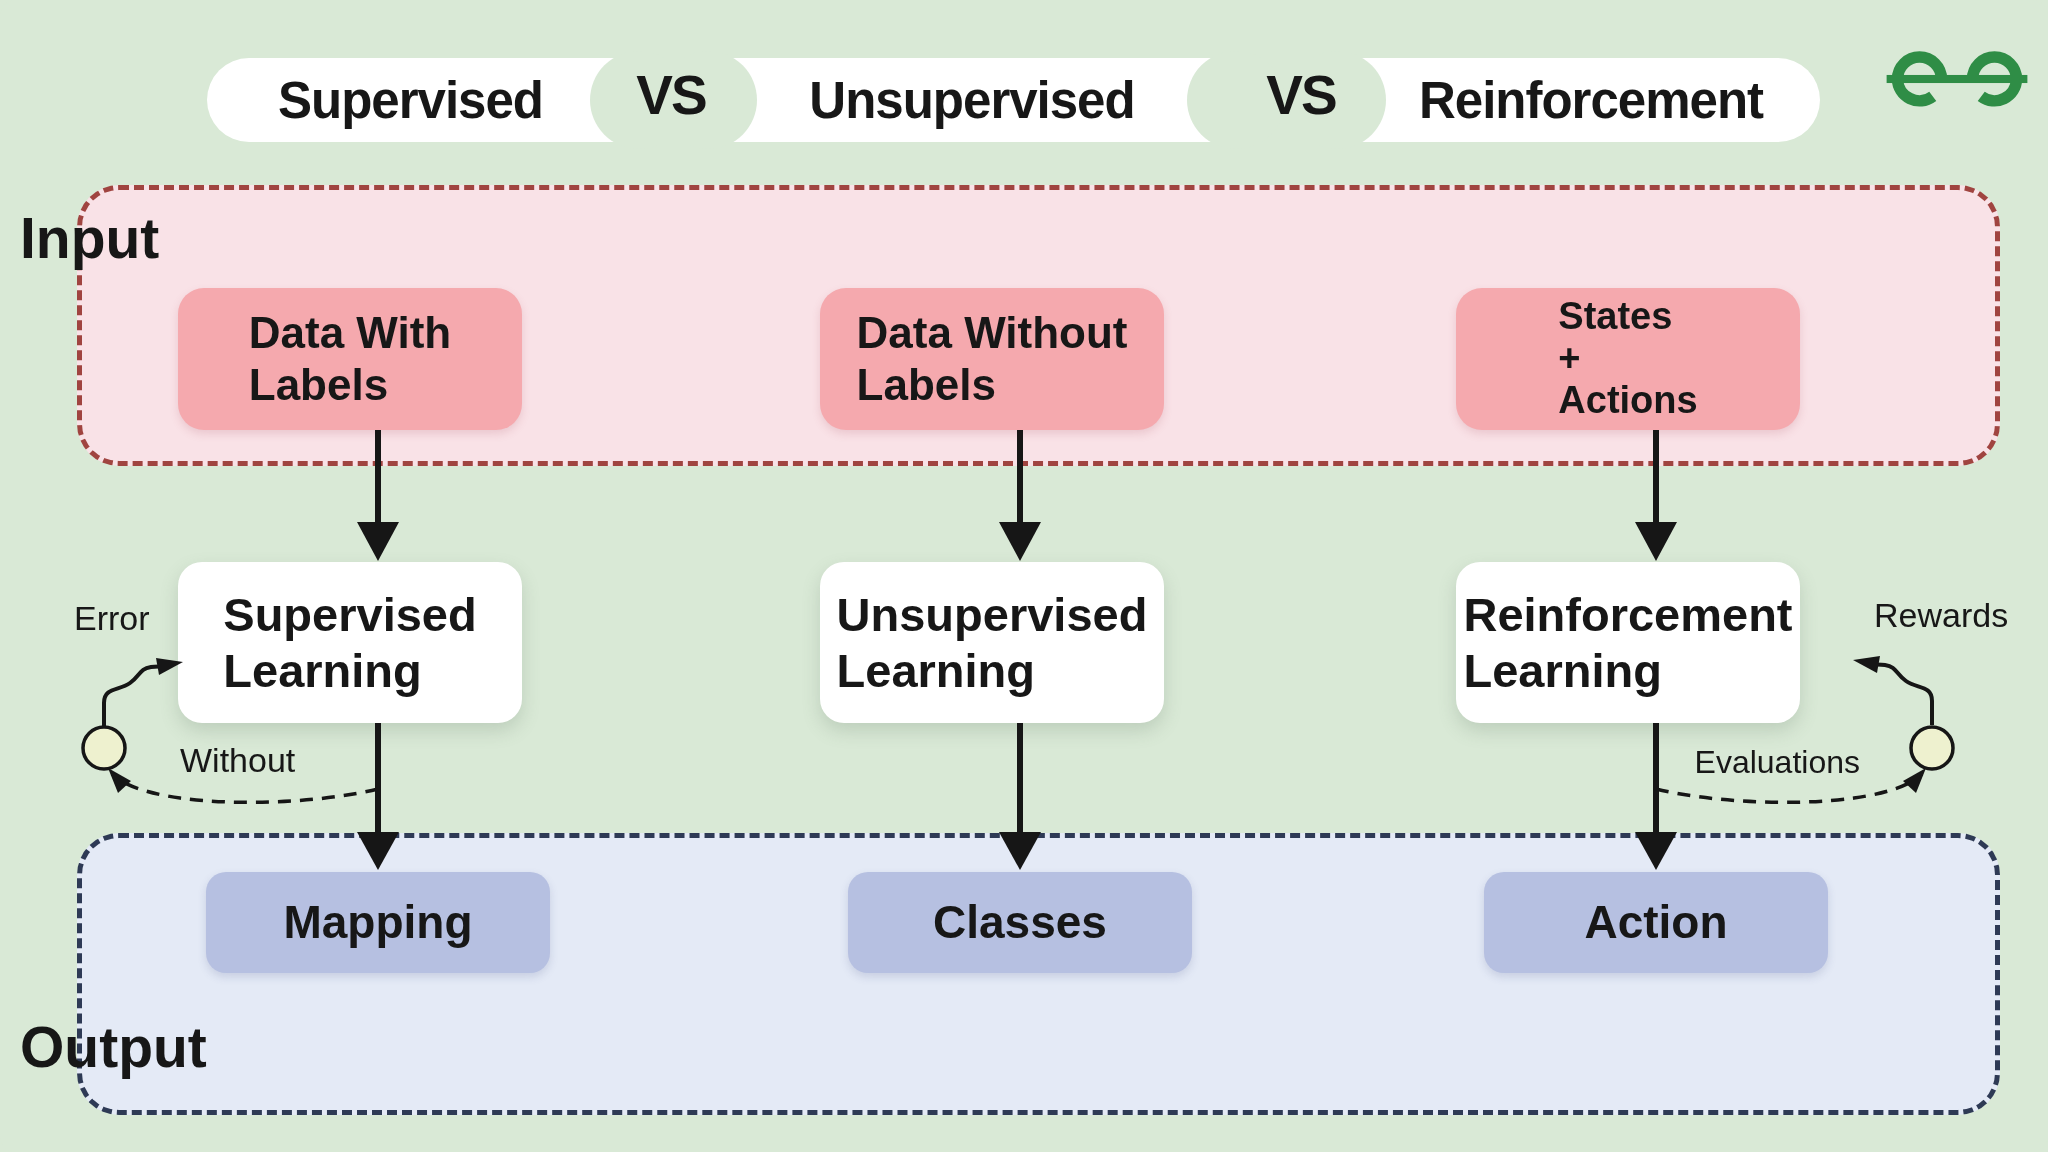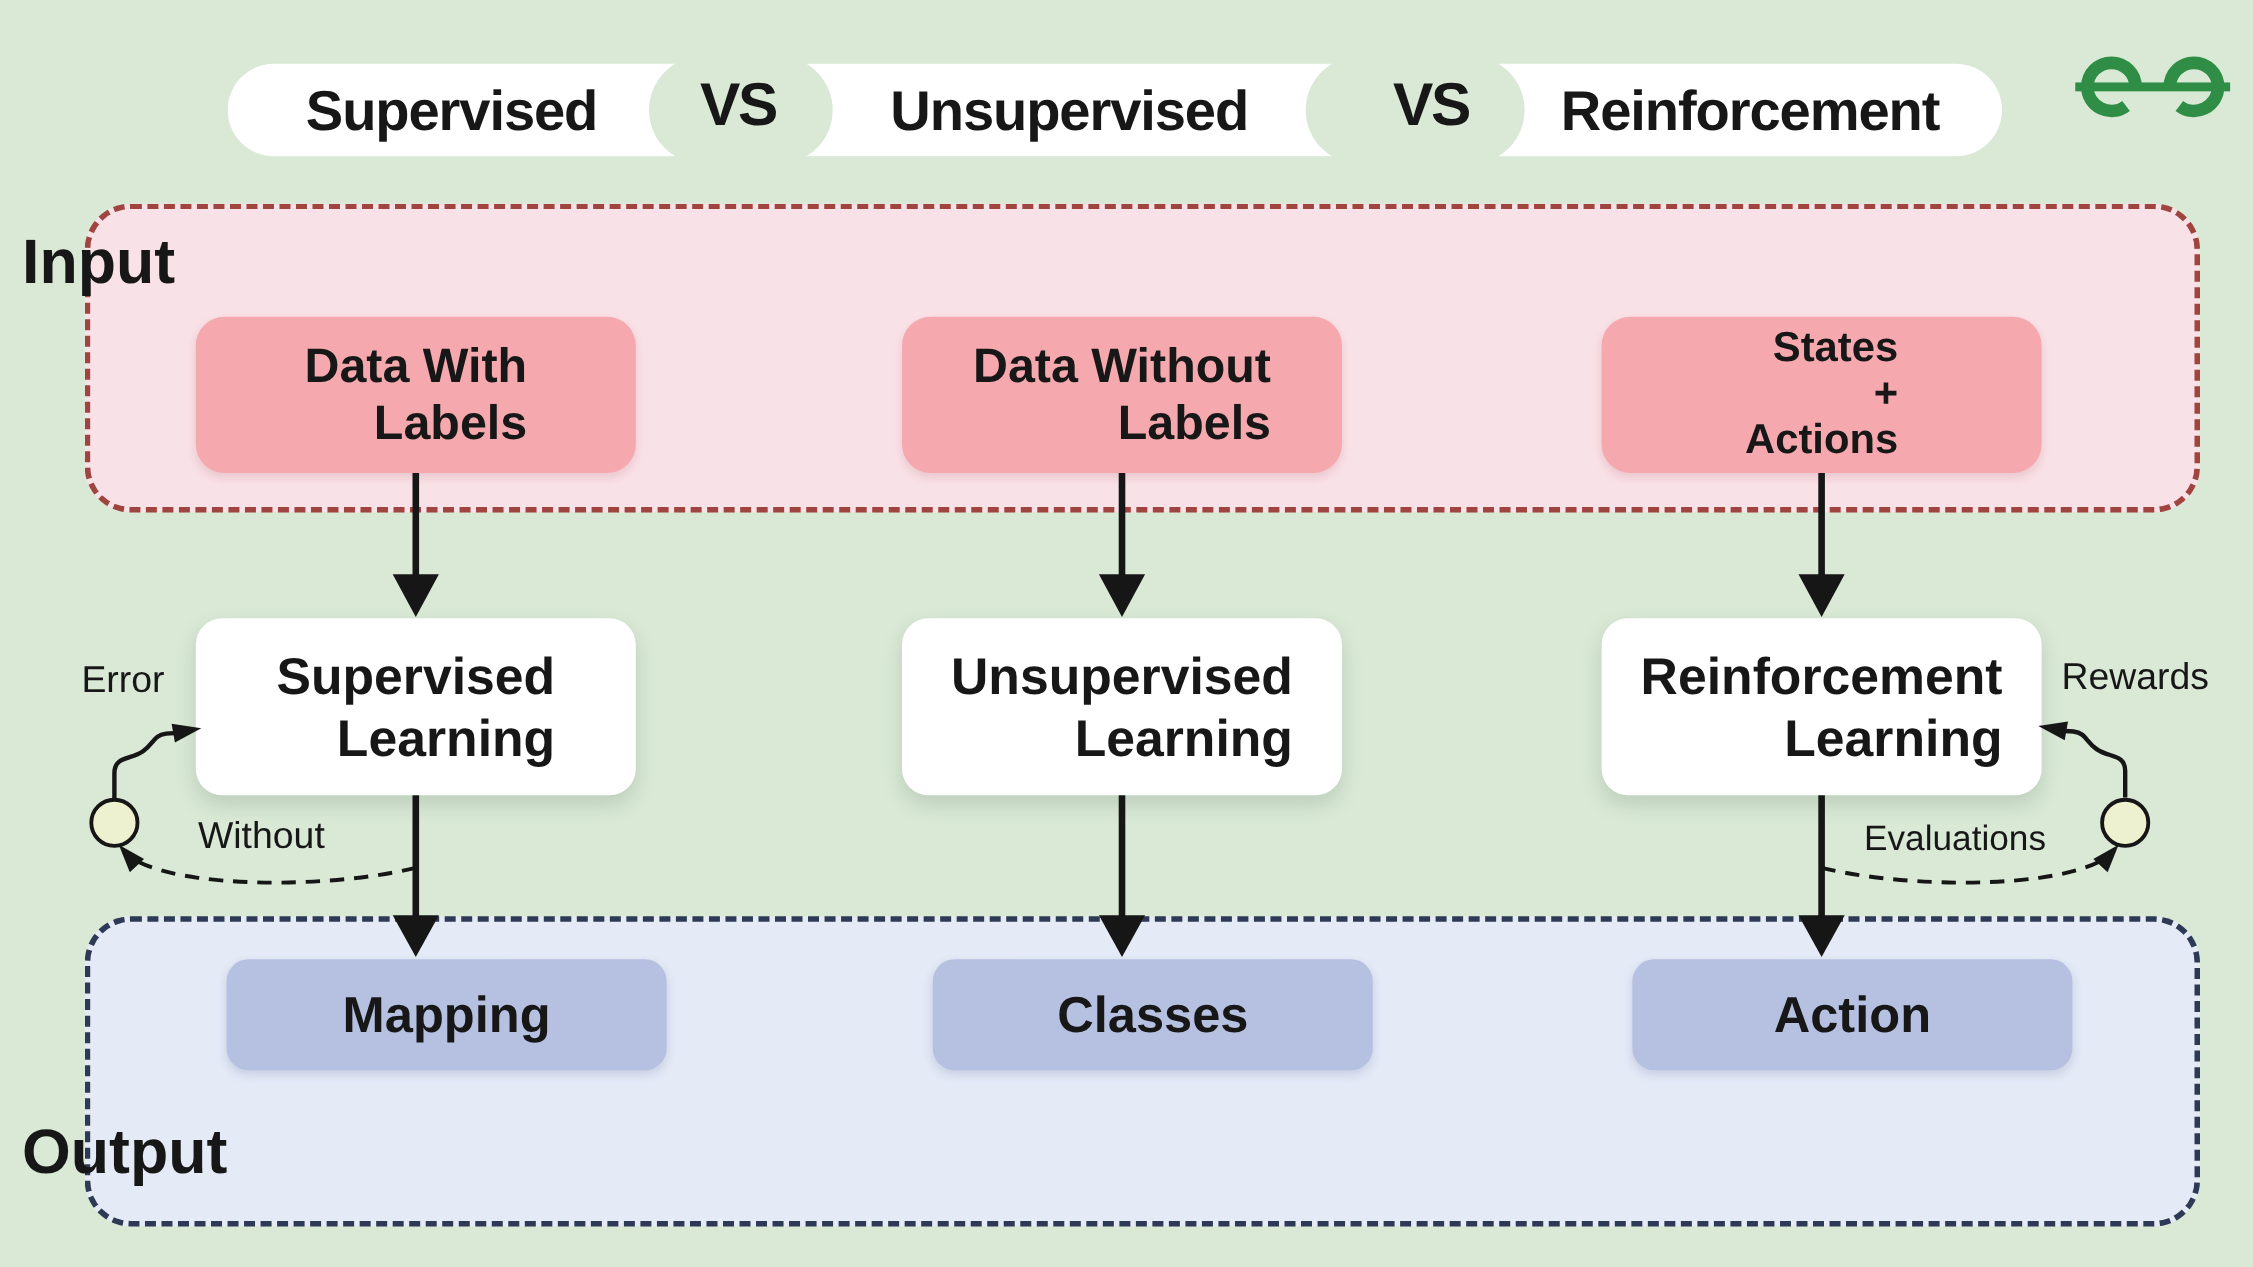--- a/index.html
+++ b/index.html
@@ -33,22 +33,22 @@
   .panel{position:absolute;left:77px;width:1923px;border-radius:42px;z-index:0;}
   .input-panel{top:185px;height:281px;background:var(--input-panel-bg,#f9e2e7);
                border:5px dashed var(--input-panel-border,#a04440);}
   .output-panel{top:833px;height:282px;background:var(--output-panel-bg,#e4eaf6);
                 border:5px dashed var(--output-panel-border,#2e3a55);}
   .panel-title{position:absolute;left:0;width:2048px;text-align:left;
                font-size:57px;font-weight:bold;z-index:2;margin-left:20px;}
   .input-title{top:205px;} .output-title{top:1014px;}
 
   
-  .node{position:absolute;width:400px;display:flex;align-items:center;justify-content:center;
-        text-align:right;font-weight:bold;white-space:pre-line;line-height:1.18;z-index:2;}
+  .node{position:absolute;width:344px;display:flex;align-items:center;justify-content:center;
+        text-align:left;font-weight:bold;white-space:pre-line;line-height:1.18;z-index:2;}
   .col1{left:178px;} .col2{left:820px;} .col3{left:1456px;}
   .input-box{top:288px;height:142px;background:var(--input-box-bg,#f5a9ae);border-radius:26px;
              font-size:44px;box-shadow:0 4px 9px rgba(170,80,95,.18);}
   .input-box.compact{font-size:38px;line-height:1.1;}
   .proc-box{top:562px;height:161px;background:var(--process-box-bg,#fff);border-radius:24px;
             font-size:47px;box-shadow:0 8px 18px rgba(90,115,95,.22);}
   .out-box{top:872px;height:101px;background:var(--output-box-bg,#b6c0e1);border-radius:20px;
            font-size:46px;box-shadow:0 4px 9px rgba(70,85,140,.18);margin-left:28px;}
 
   

